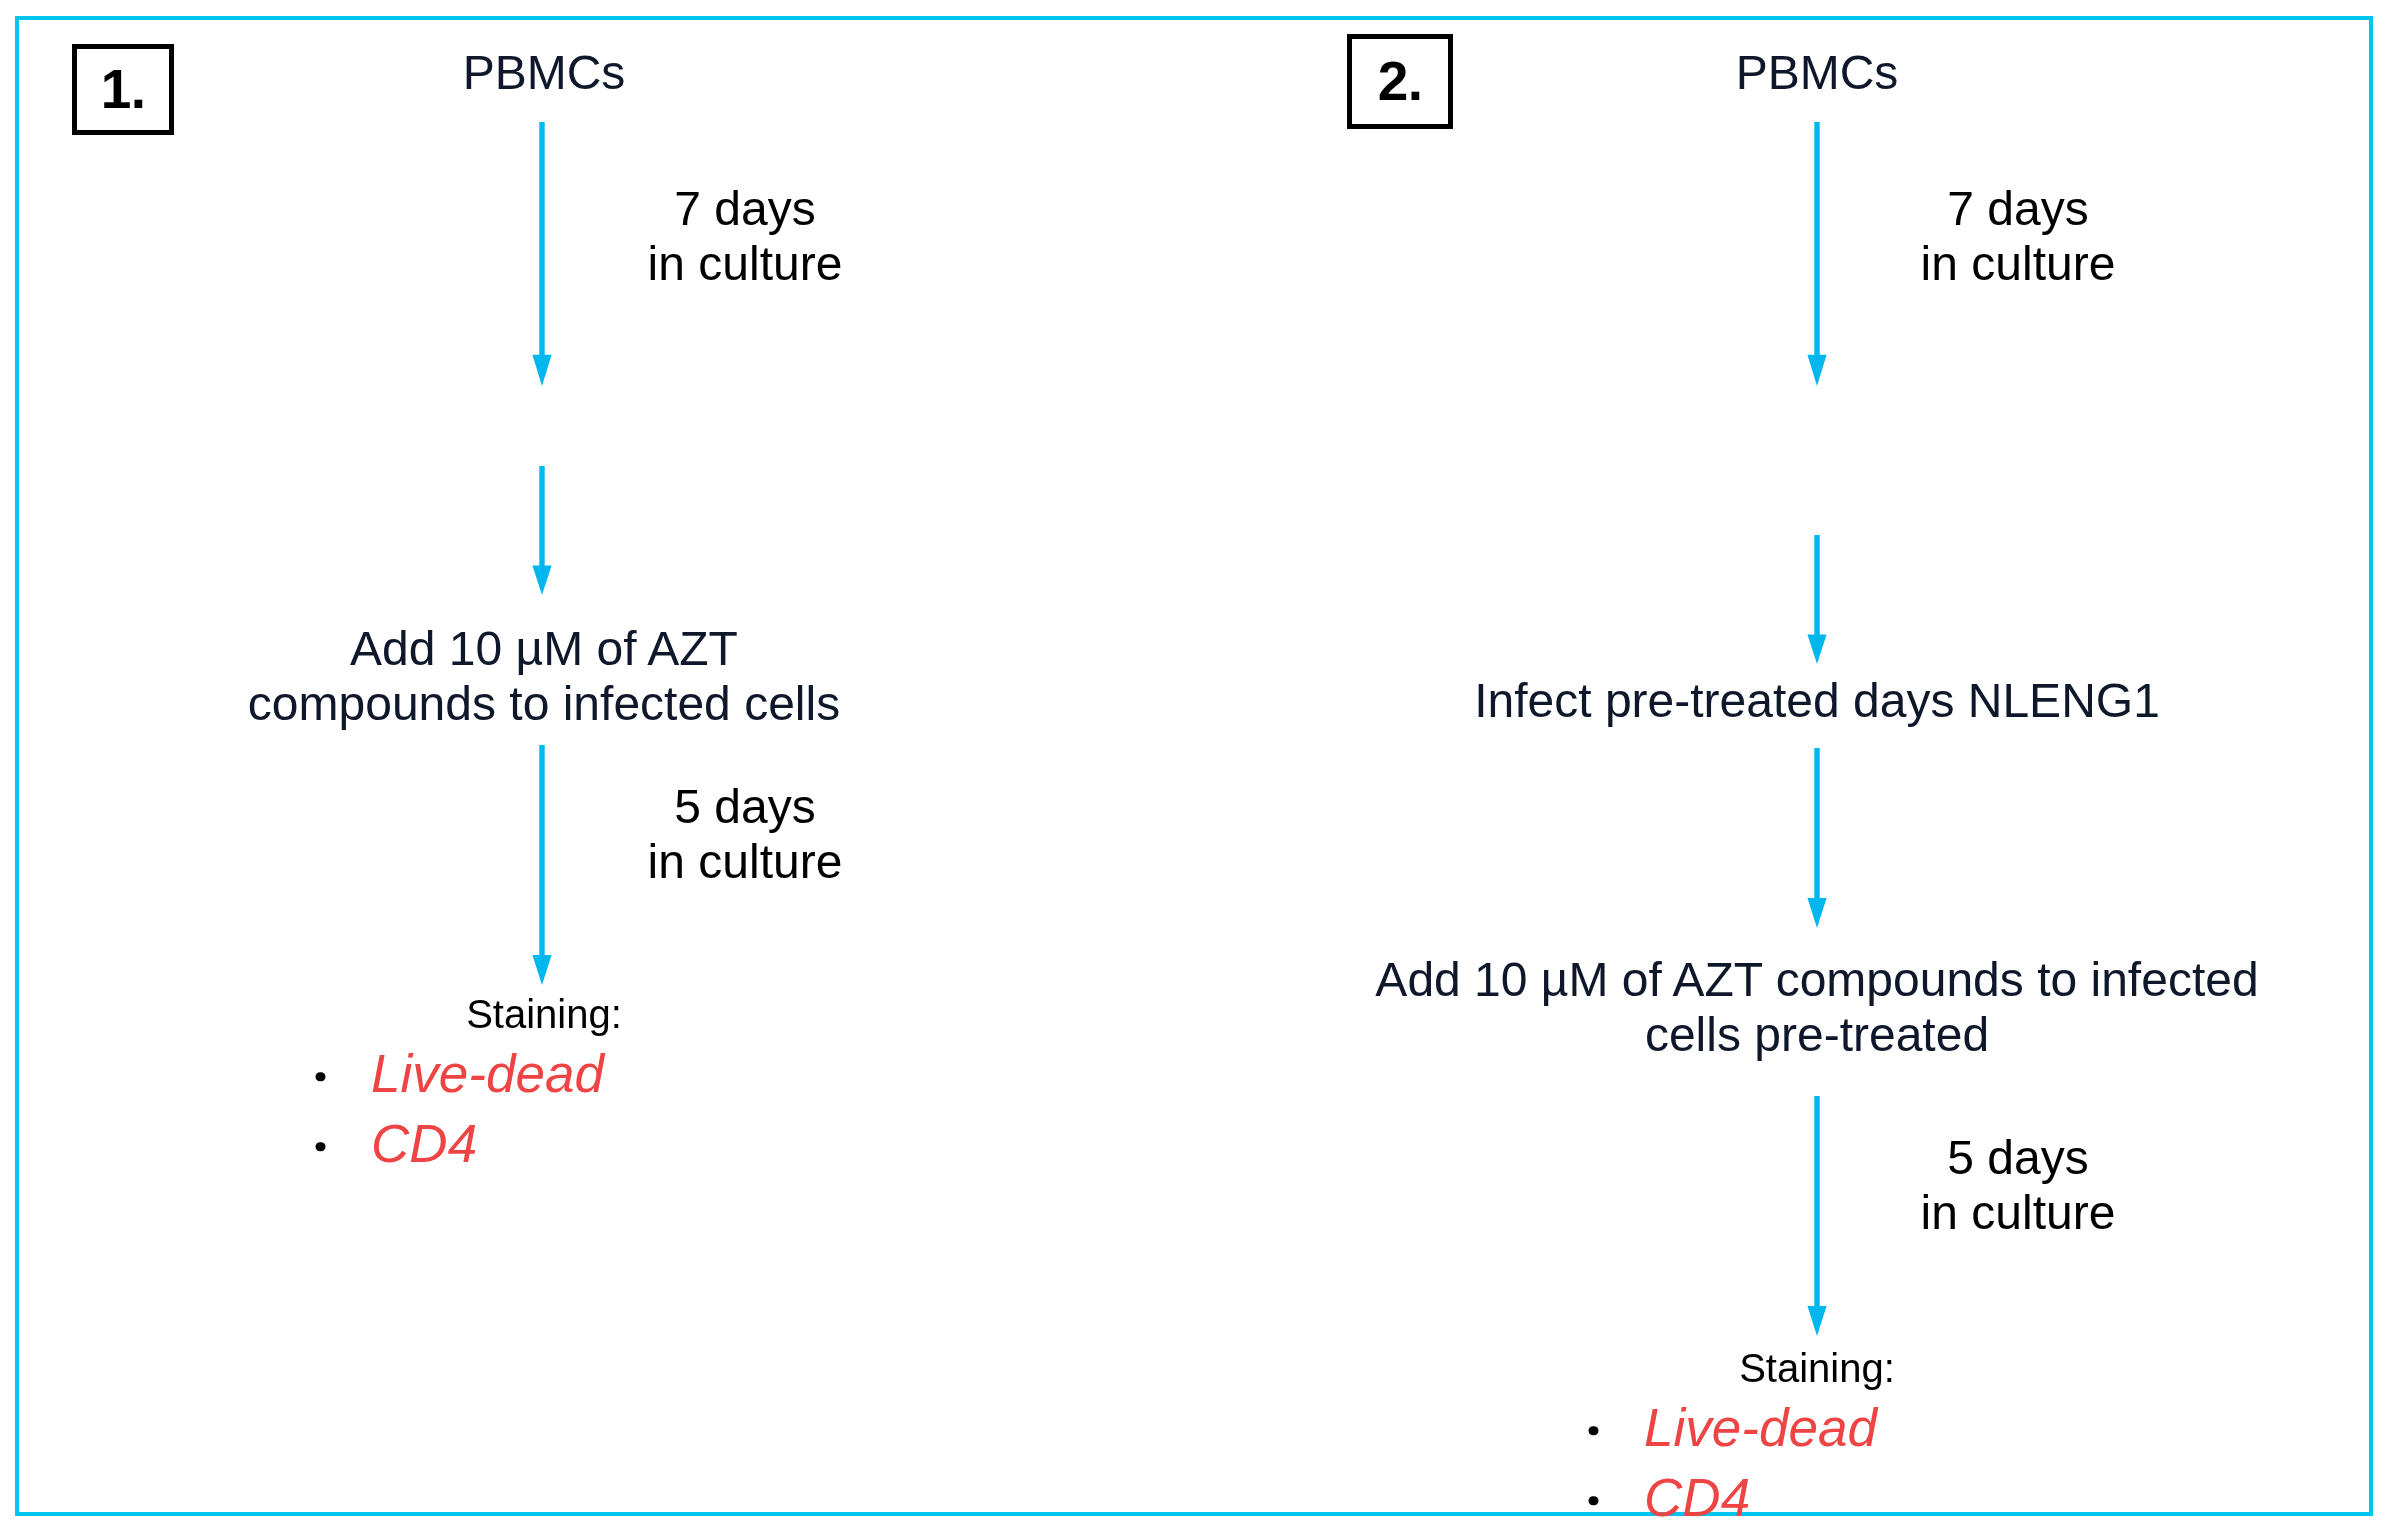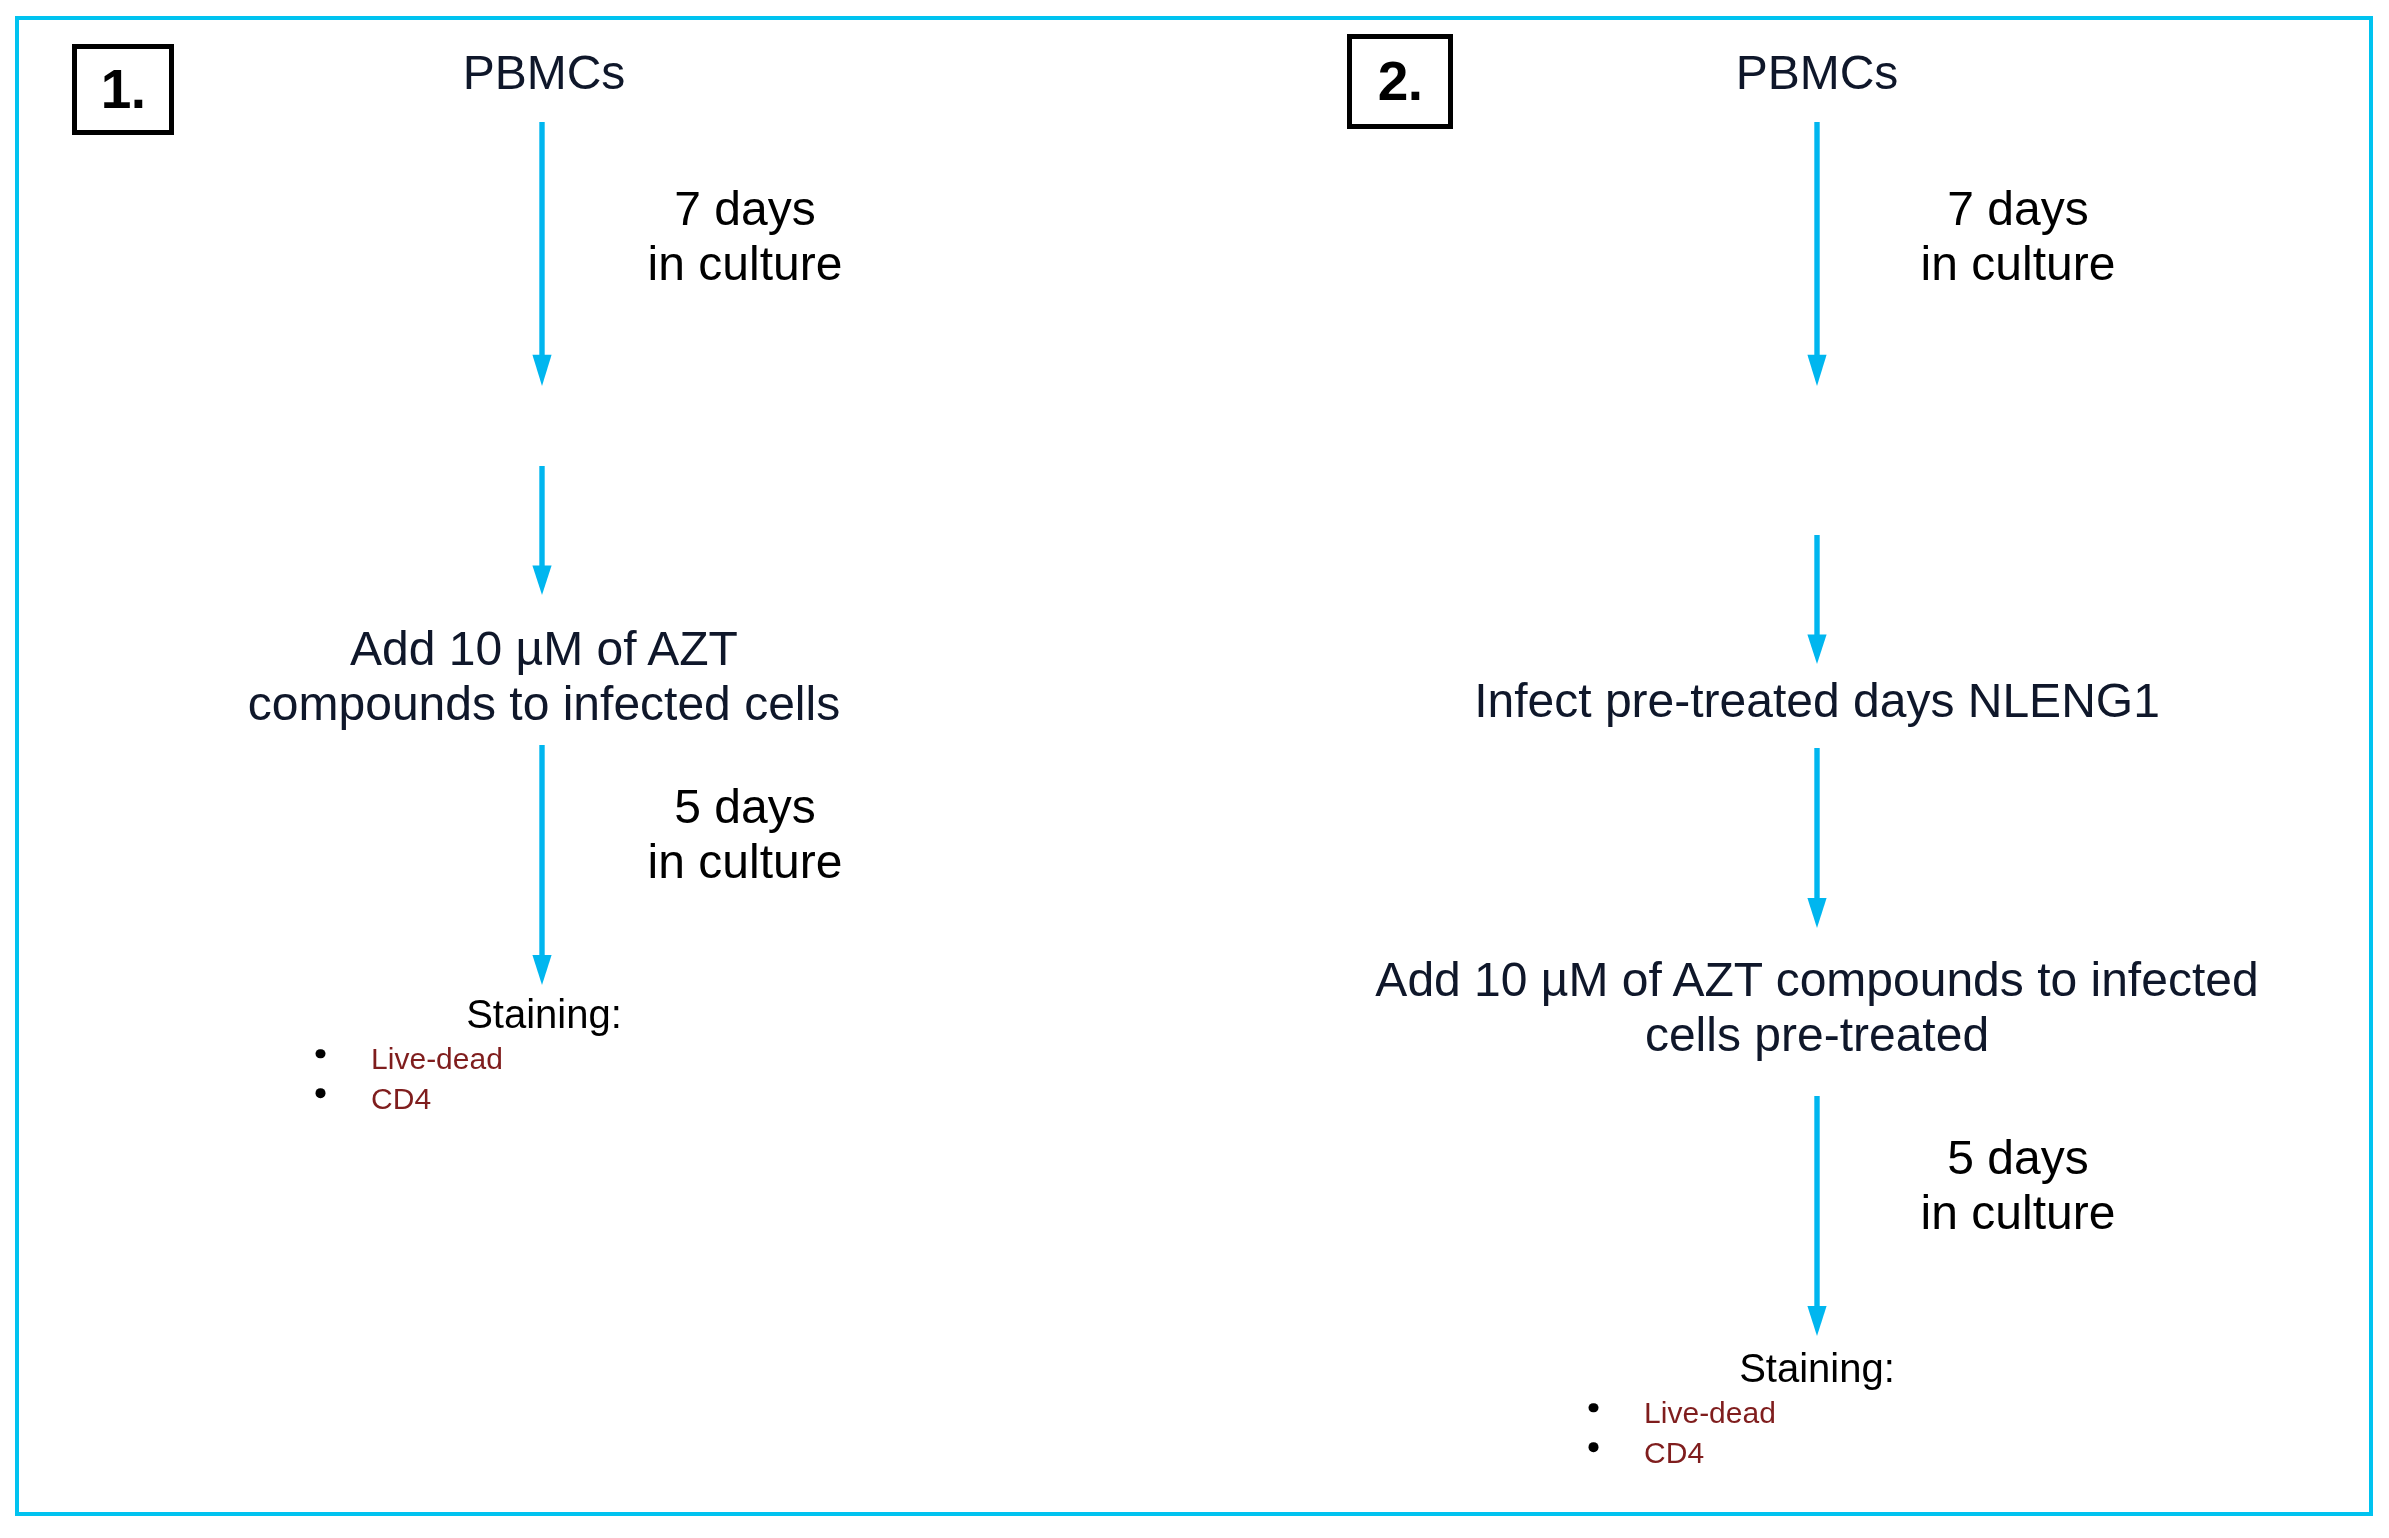--- a/index.html
+++ b/index.html
@@ -92,23 +92,24 @@
     color: #000000;
   }
   .staining-list {
     margin: 2.4px 0 0 0;
     padding: 0;
     list-style: none;
   }
   .staining-list li {
     display: flex;
     align-items: baseline;
-    font-size: 30px;
+    font-size: 53px;
     line-height: 1.32;
-    color: #7f1d1d;
+    color: #ef4444;
+    font-style: italic;
   }
   .bullet-dot {
     display: inline-block;
     width: 9.6px;
     height: 9.6px;
     border-radius: 50%;
     background: #000000;
     flex: 0 0 auto;
     margin-right: 46px;
     transform: translateY(-10.8px);

